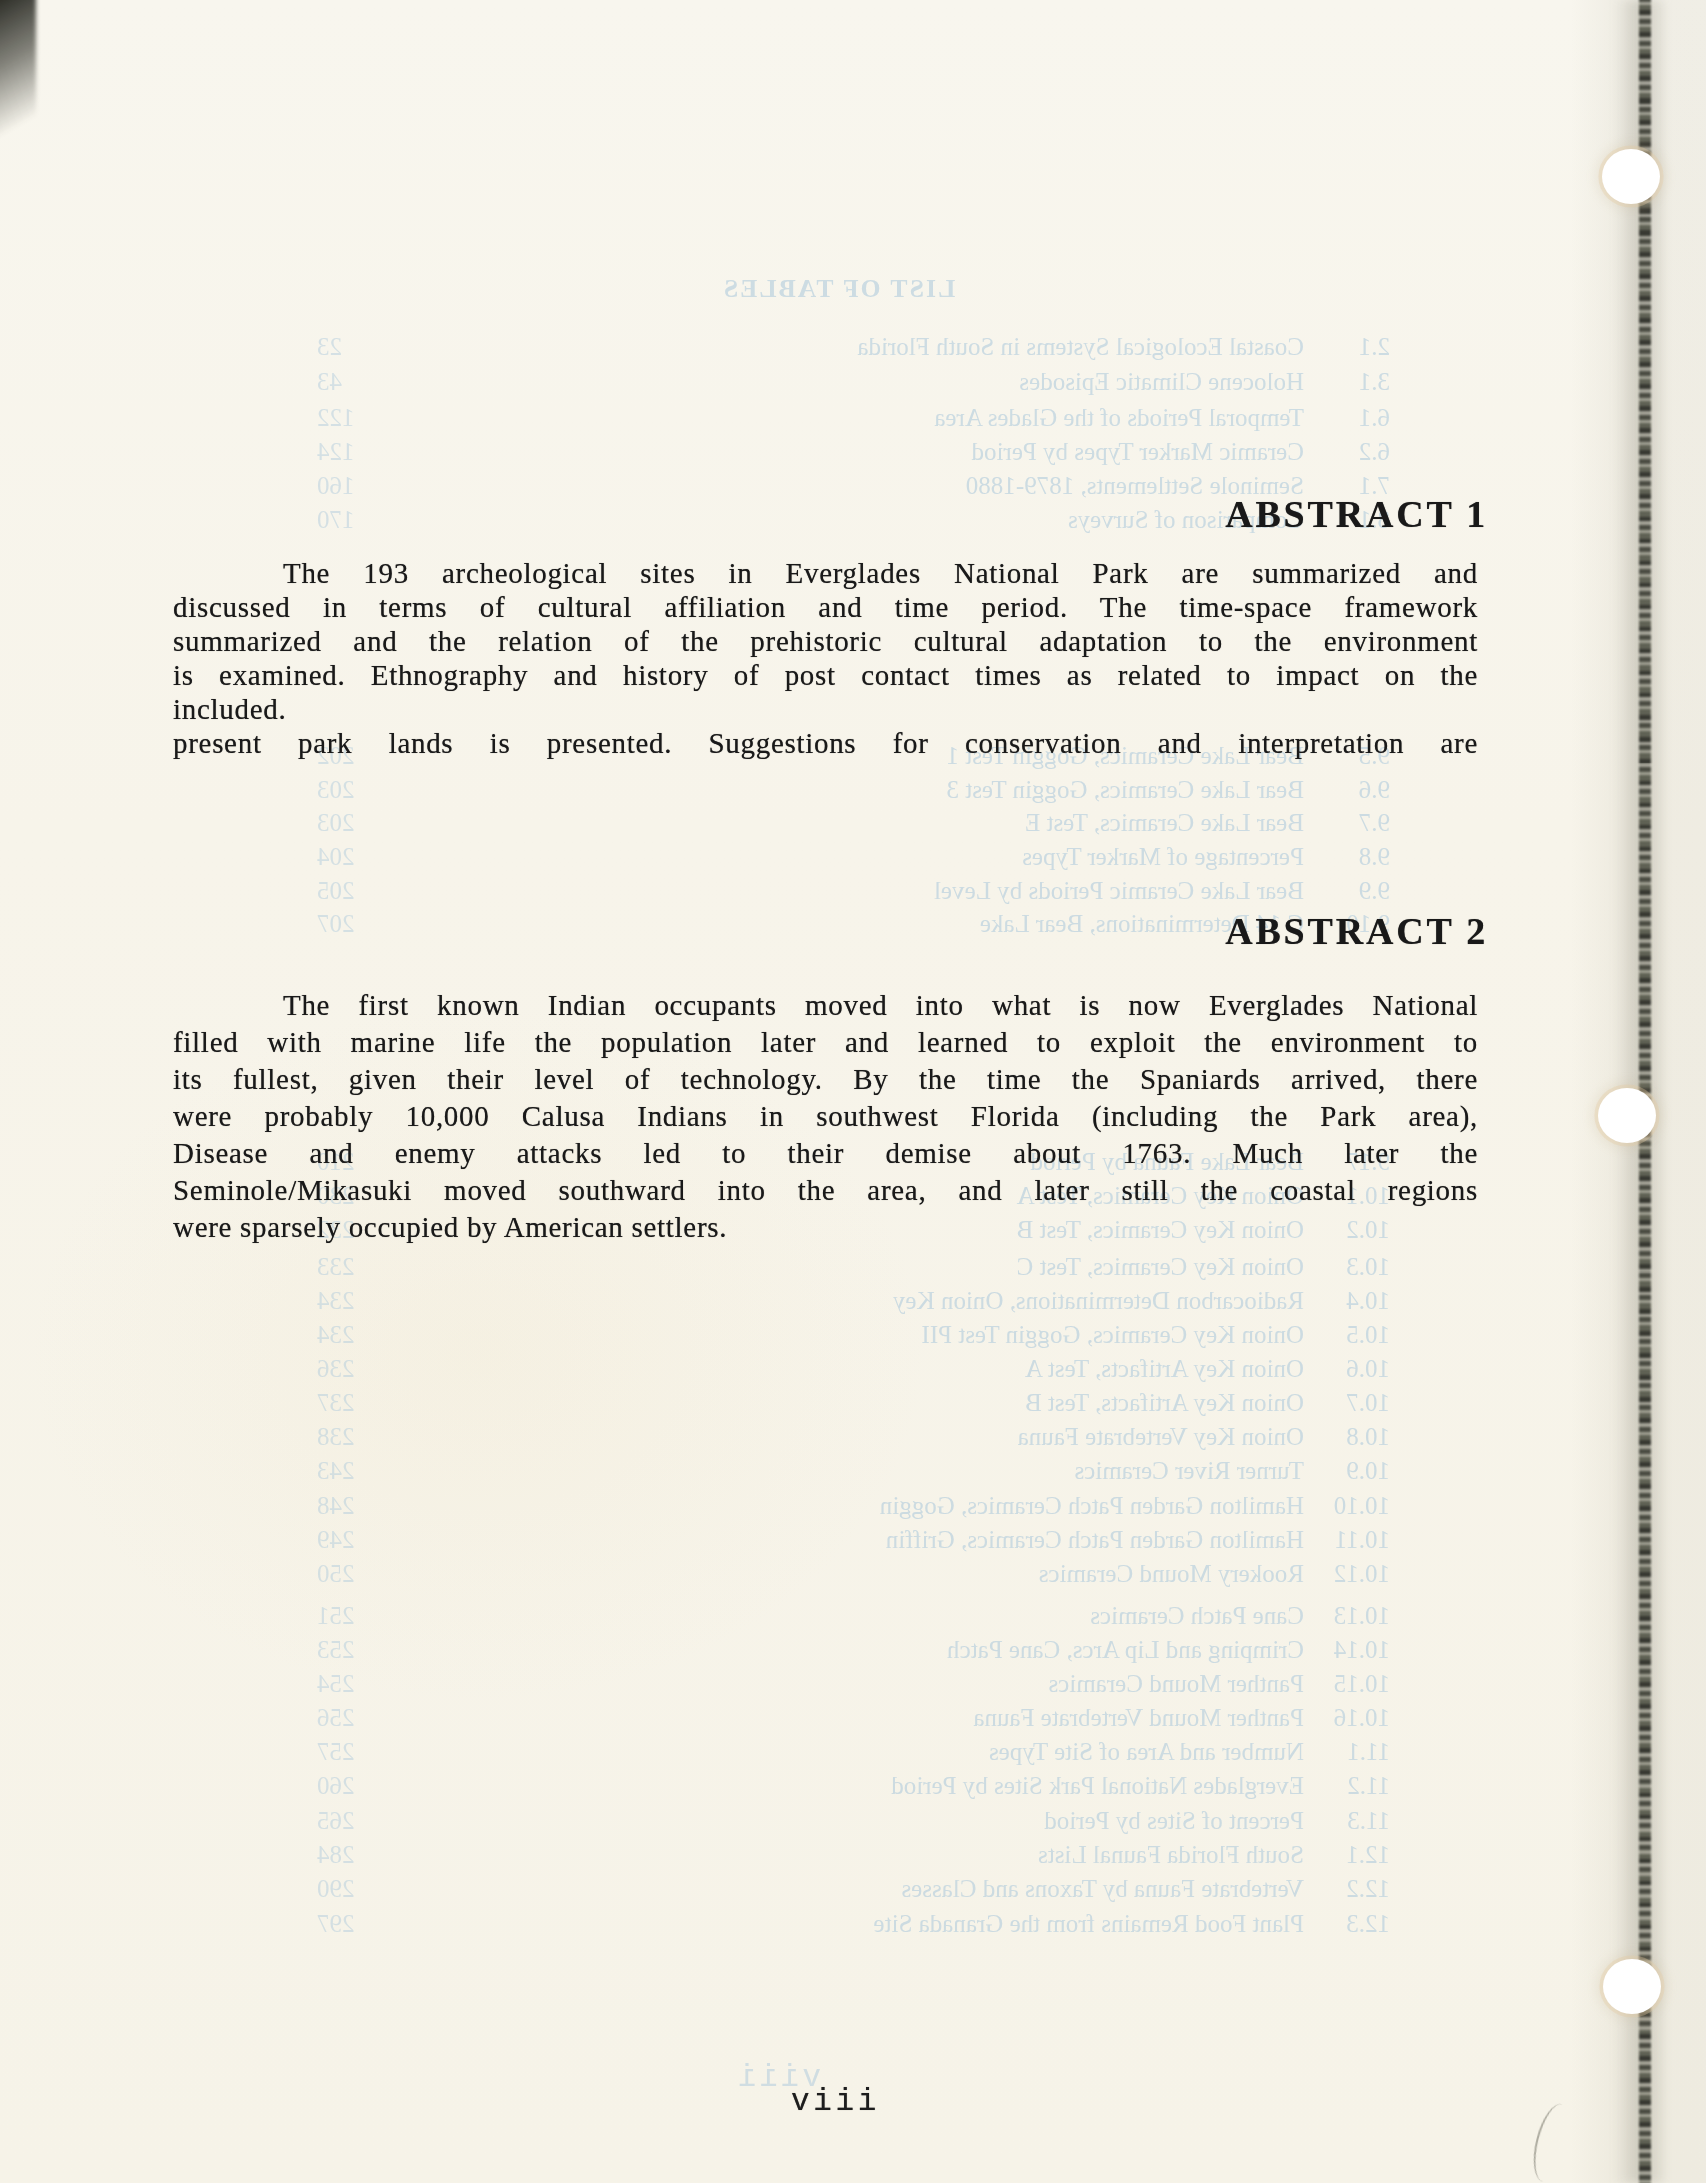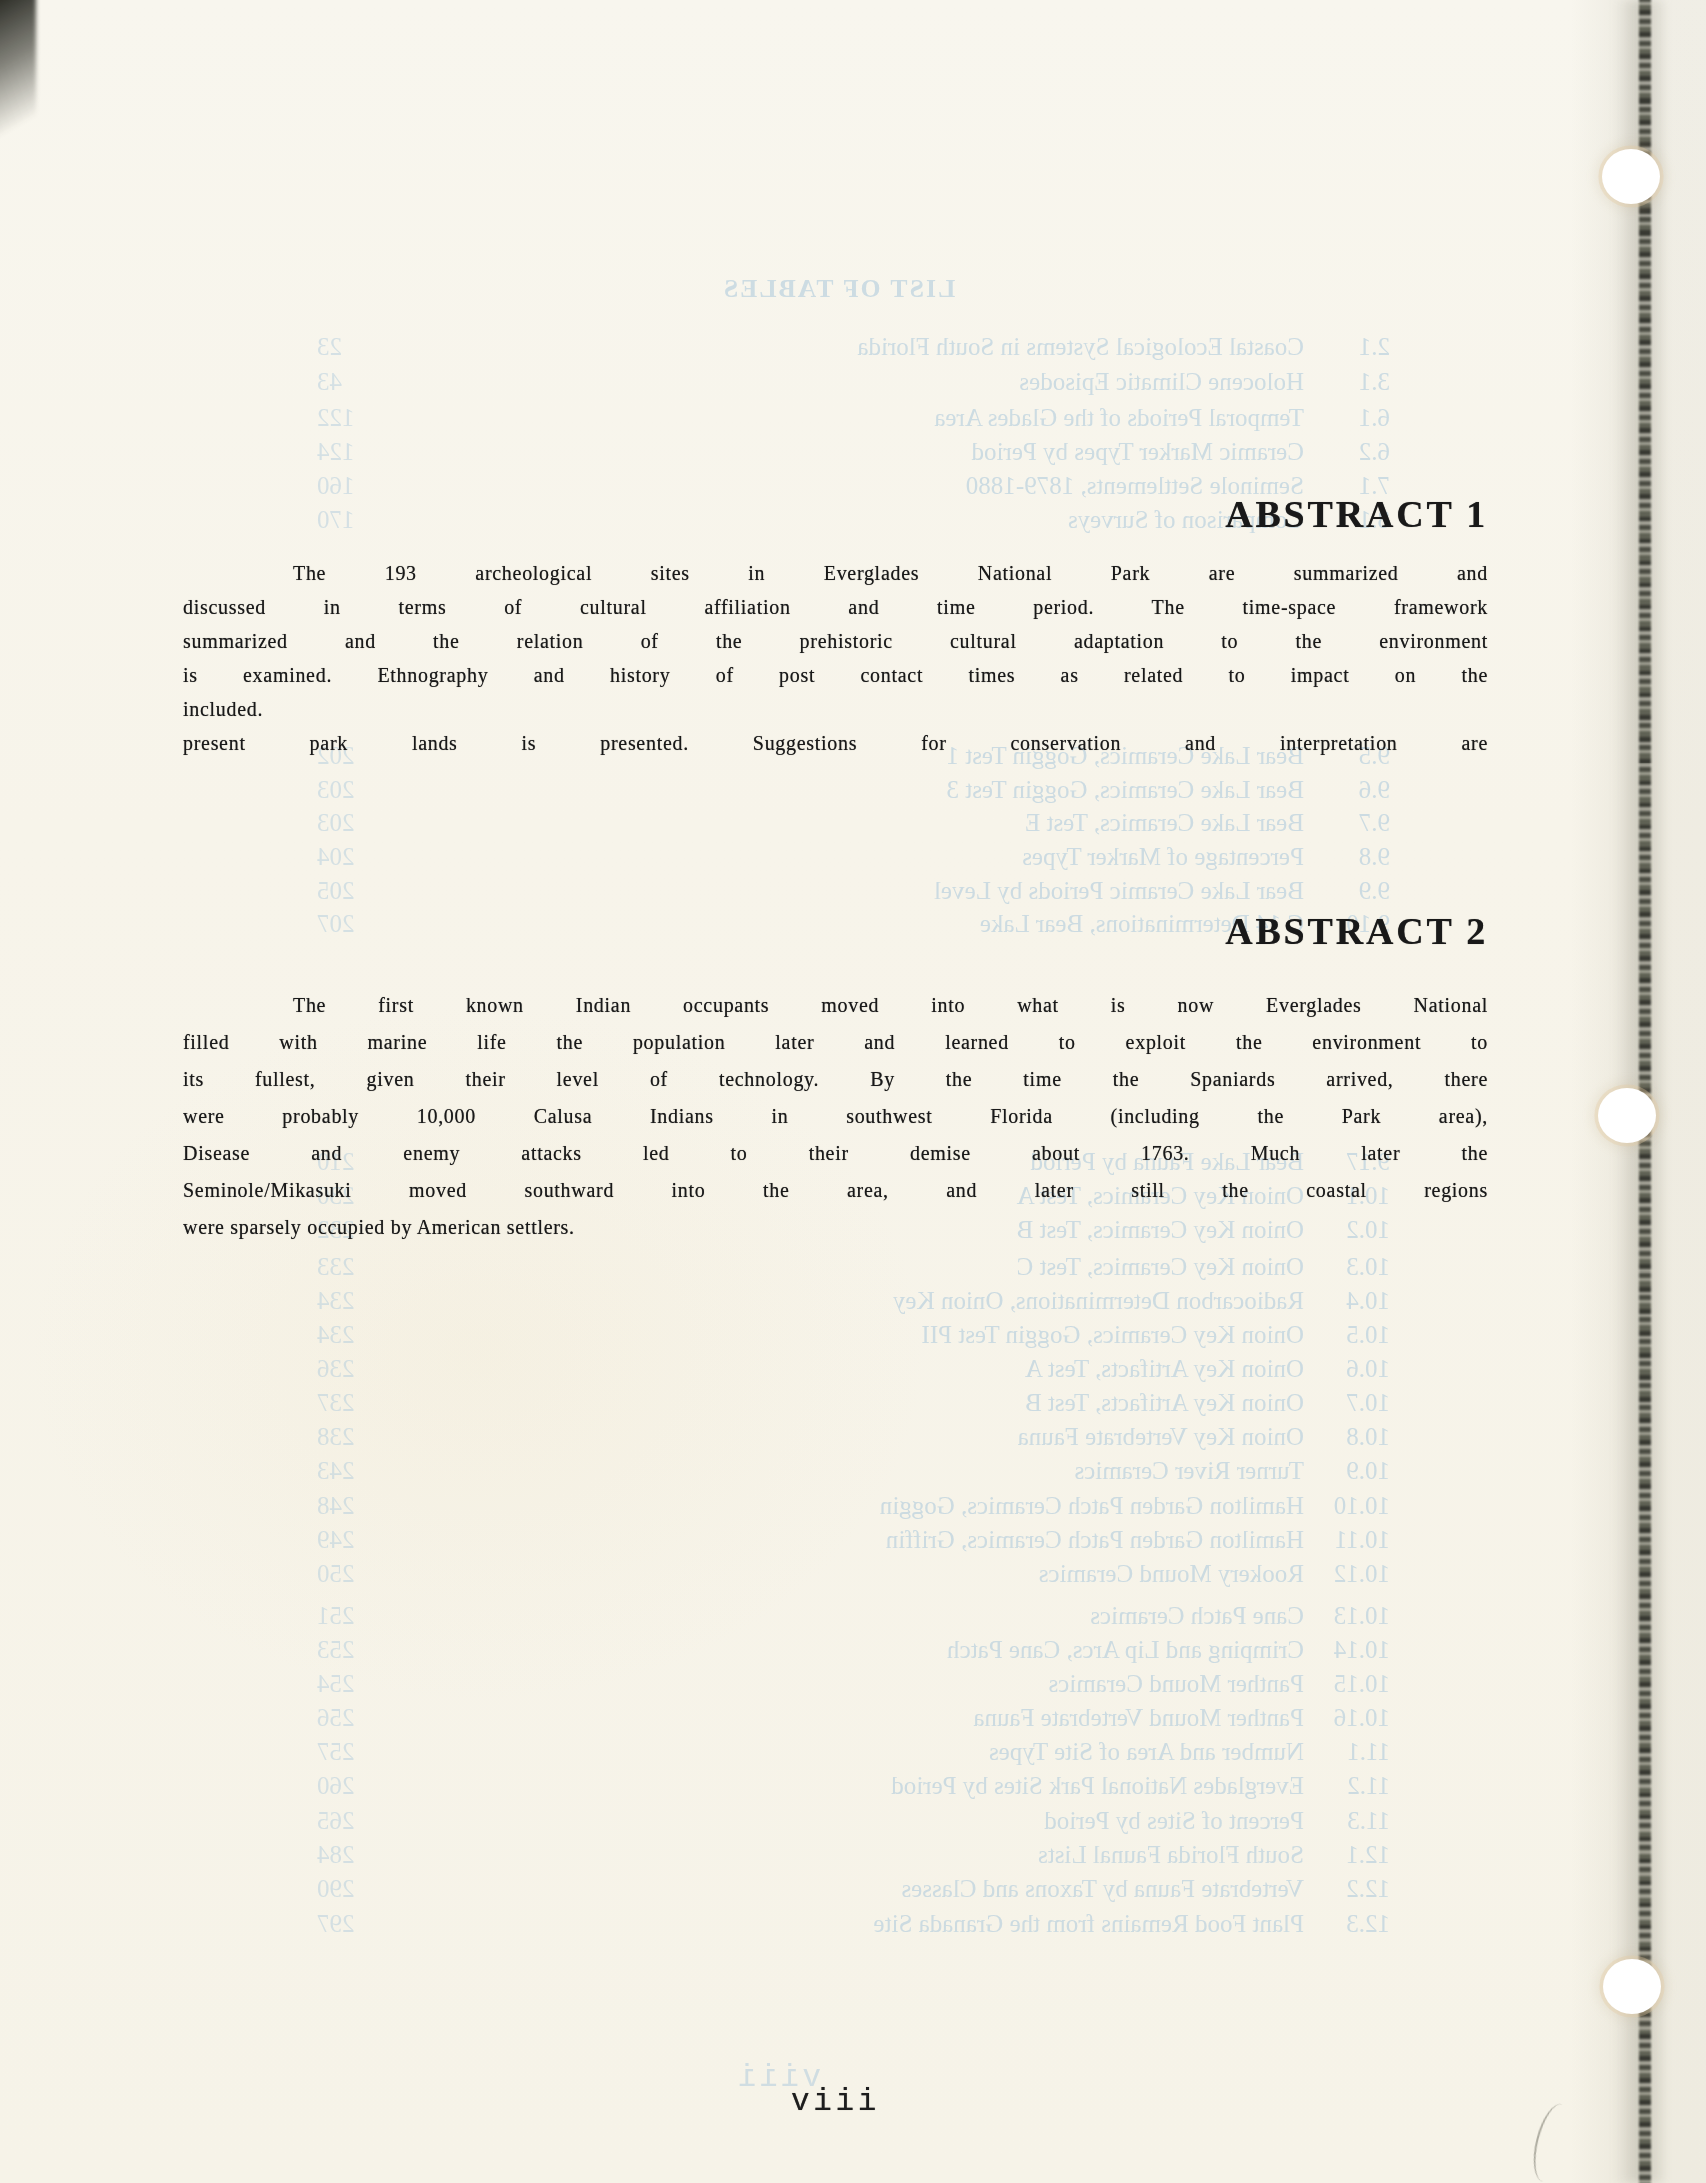--- a/index.html
+++ b/index.html
@@ -33,21 +33,21 @@
     position:absolute;left:885px;top:2060px;
     font-family:"Liberation Mono", monospace;font-size:31px;letter-spacing:2.8px;
     opacity:0.5;
   }
   
   .ink{color:#191919;text-shadow:0 0 0.7px rgba(20,20,20,0.65);}
   .abstract-heading{
     position:absolute;left:183px;width:1305px;text-align:right;
     font-size:38px;letter-spacing:2.8px;font-weight:bold;
   }
-  .para{position:absolute;left:183px;width:1305px;font-size:20px;letter-spacing:0.7px;}
+  .para{position:absolute;left:173px;width:1305px;font-size:29px;letter-spacing:0.7px;}
   .tline{position:relative;overflow:hidden;white-space:nowrap;}
   .para .tline{height:var(--lh);line-height:var(--lh);}
   .tline.just{text-align:justify;white-space:normal;}
   .tline.just::after{content:"";display:inline-block;width:100%;height:0;}
   .tline.indent{text-indent:110px;}
   .watermark{
     position:absolute;left:510px;top:1086px;width:682px;
     font-family:"Liberation Sans", sans-serif;
     font-size:31px;color:#828282;opacity:0.85;
     white-space:nowrap;letter-spacing:0px;

